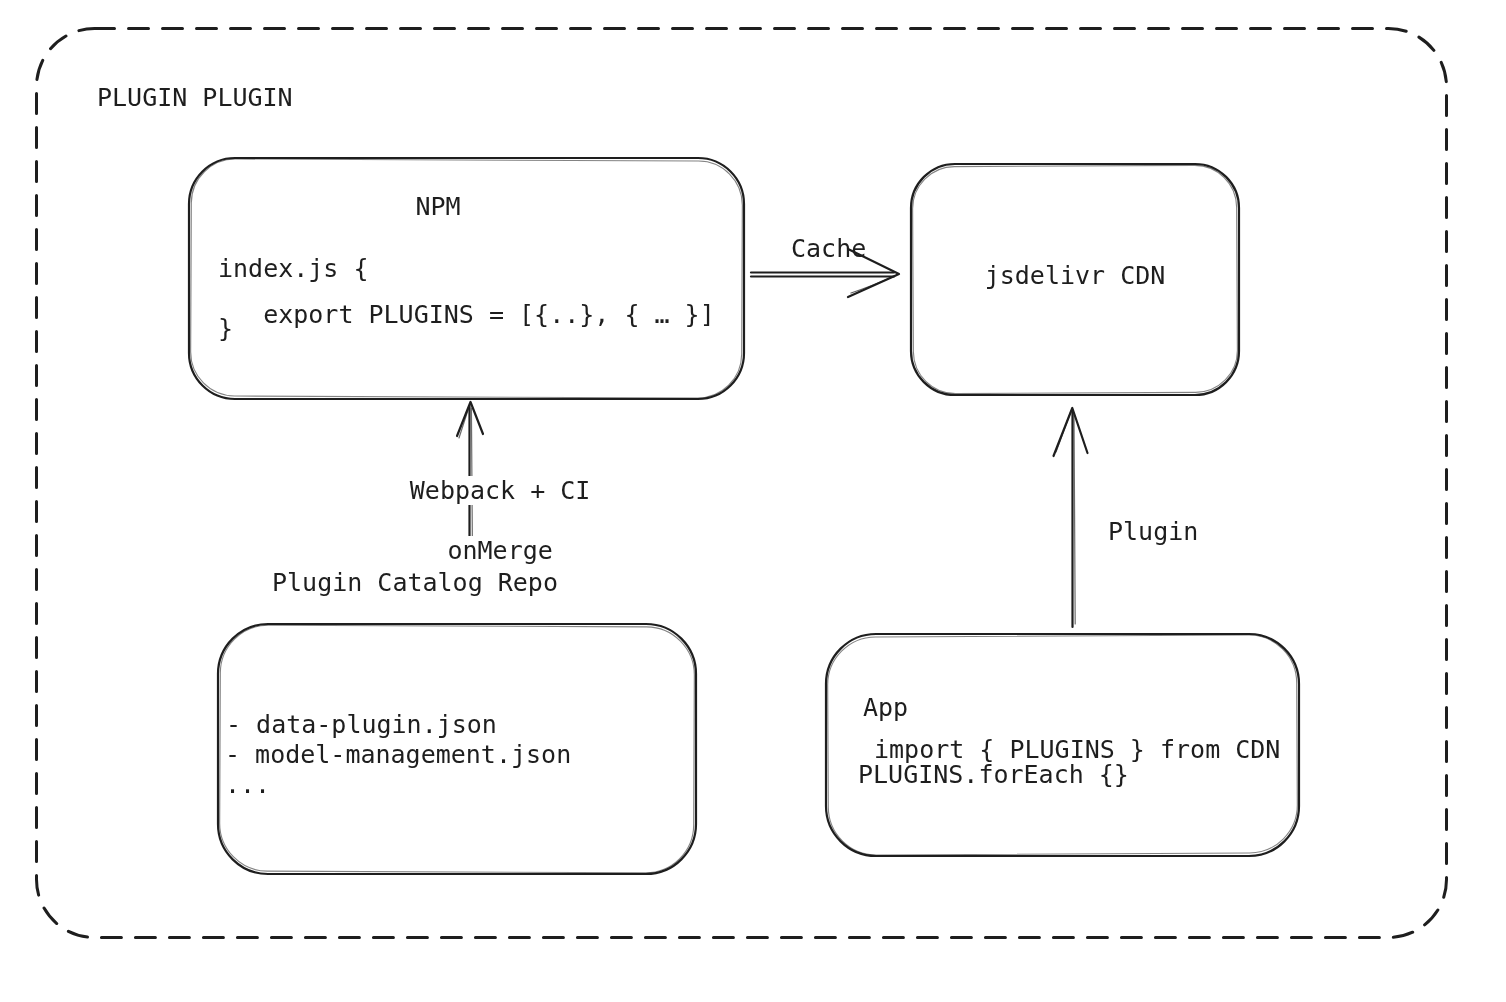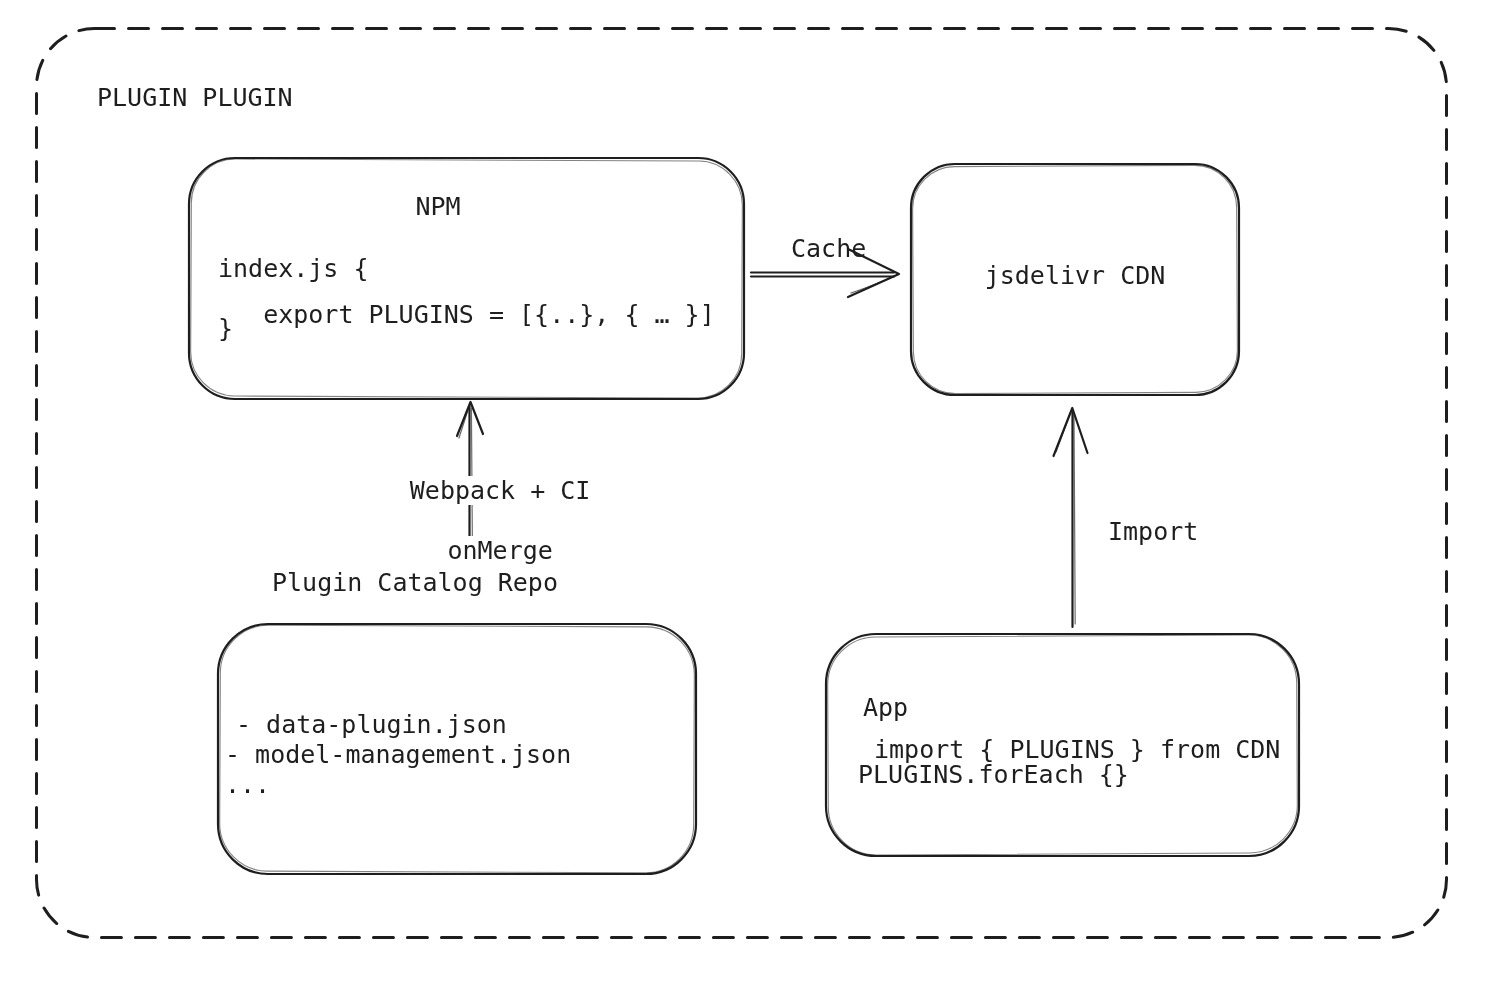--- a/index.html
+++ b/index.html
@@ -92,24 +92,24 @@
 
   <div class="label" style="left:791px; top:198px;margin-top:36px;">Cache</div>
 
   <div class="label center" style="left:340px; top:446px; width:260px;">
     <span class="overline-bg">Webpack + CI</span><br>
     <span class="overline-bg">onMerge</span>
   </div>
 
   <div class="label center" style="left:911px; top:261px; width:328px;">jsdelivr CDN</div>
 
-  <div class="label" style="left:1108px; top:517px;">Import</div>
+  <div class="label" style="left:1108px; top:517px;">Plugin</div>
 
   <div class="label" style="left:272px; top:568px;">Plugin Catalog Repo</div>
-  <div class="label" style="left:236px; top:710px;">- data-plugin.json</div>
+  <div class="label" style="left:226px; top:710px;">- data-plugin.json</div>
   <div class="label" style="left:225px; top:740px;text-align:right;">- model-management.json</div>
   <div class="label" style="left:225px; top:770px;">...</div>
 
   <div class="label" style="left:863px; top:678px;margin-top:15px;">App</div>
   <div class="label" style="left:860px; top:735px;margin-left:14px;">import { PLUGINS } from CDN</div>
   <div class="label" style="left:858px; top:760px;">PLUGINS.forEach {}</div>
 
 </div>
 
 </body></html>

